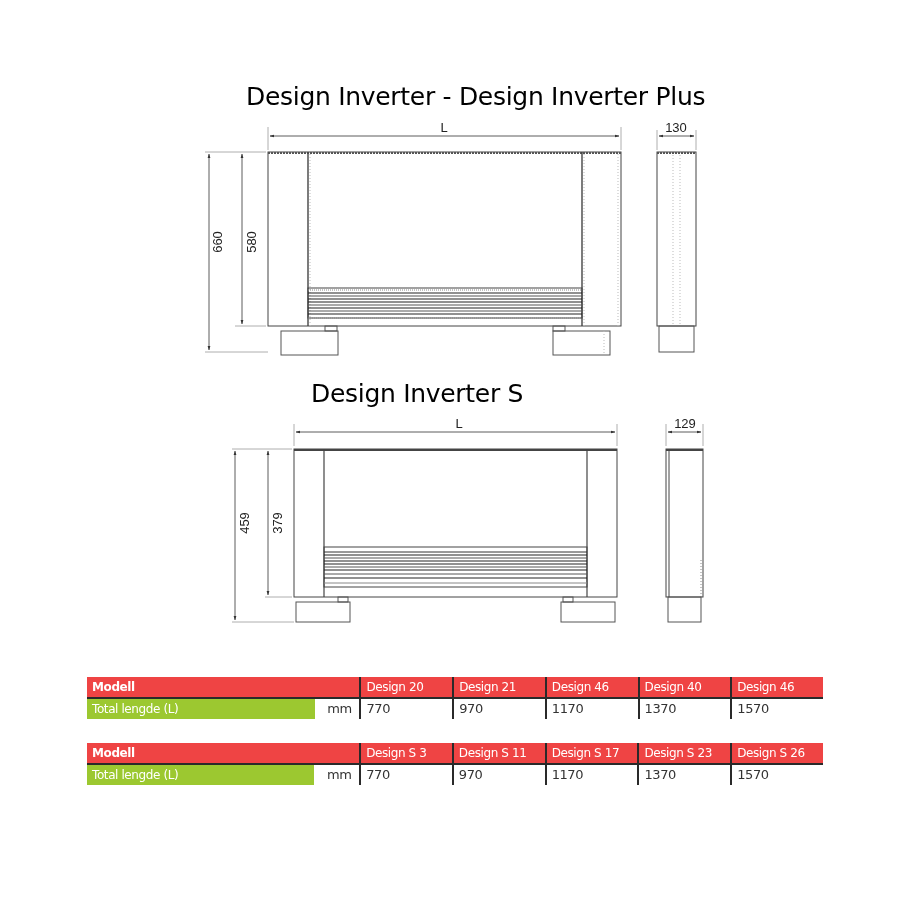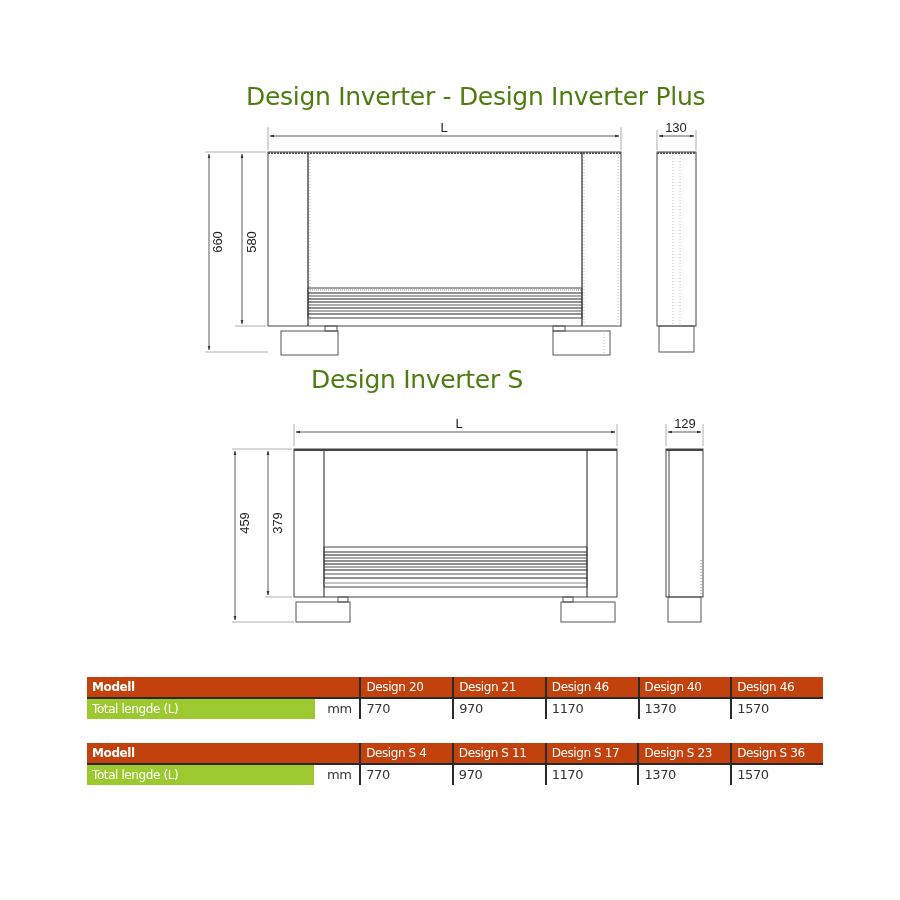--- a/index.html
+++ b/index.html
@@ -1,28 +1,28 @@
 <!DOCTYPE html>
 <html><head>
   <meta charset="utf-8">
   <style>
     html, body { margin: 0; padding: 0; background: #ffffff; }
     body { width: 900px; height: 900px; position: relative; overflow: hidden;
            font-family: "DejaVu Sans", sans-serif; color: #222; }
-    .title { position: absolute; font-family: "DejaVu Sans", sans-serif; color: #4d7c0f;
+    .title { position: absolute; font-family: "DejaVu Sans", sans-serif; color: #000000;
              font-weight: normal; white-space: nowrap; letter-spacing: -0.3px; }
     #title1 { left: 246px; top: 82px; font-size: 25px; }
-    #title2 { left: 311px; top: 365px; font-size: 25px; }
+    #title2 { left: 311px; top: 379px; font-size: 25px; }
     svg.drawing { position: absolute; left: 0; top: 0; }
     .dimlabel { font-family: "Liberation Sans", sans-serif; font-size: 13px; fill: #222; }
     .spec-table { position: absolute; left: 87px; width: 736px; border-collapse: collapse;
                   font-family: "DejaVu Sans", sans-serif; font-size: 12px; }
     .spec-table td { padding: 0 0 0 5px; height: 20px; line-height: 20px; white-space: nowrap;
                      letter-spacing: -0.4px; }
-    .spec-table tr.head td { background: #c2410c; color: #ffffff; border-bottom: 2px solid #2a2a2a; }
+    .spec-table tr.head td { background: #ef4444; color: #ffffff; border-bottom: 2px solid #2a2a2a; }
     .spec-table tr.head td.label { font-weight: bold; }
     .spec-table tr.data td { background: #ffffff; color: #333; font-size: 13px; }
     .spec-table tr.data td.green { background: #9cc830; color: #ffffff; font-size: 12px; }
     .spec-table td.col { border-left: 2px solid #2a2a2a; width: 86px; }
     .spec-table td.unit { width: 40px; color: #333; text-align: center; }
     .spec-table td.label { width: 224px; }
     #table1 { top: 677px; }
     #table2 { top: 743px; }
   </style>
 </head>
@@ -159,25 +159,25 @@
     <td class="col">1370</td>
     <td class="col">1570</td>
   </tr>
 </tbody>
   </table>
 
 <table class="spec-table" id="table2">
   <tbody>
       <tr class="head">
     <td class="label" colspan="2">Modell</td>
-    <td class="col">Design S 4</td>
+    <td class="col">Design S 3</td>
     <td class="col">Design S 11</td>
     <td class="col">Design S 17</td>
     <td class="col">Design S 23</td>
-    <td class="col">Design S 36</td>
+    <td class="col">Design S 26</td>
   </tr>
   <tr class="data">
     <td class="label green">Total lengde (L)</td>
     <td class="unit">mm</td>
     <td class="col">770</td>
     <td class="col">970</td>
     <td class="col">1170</td>
     <td class="col">1370</td>
     <td class="col">1570</td>
   </tr>

